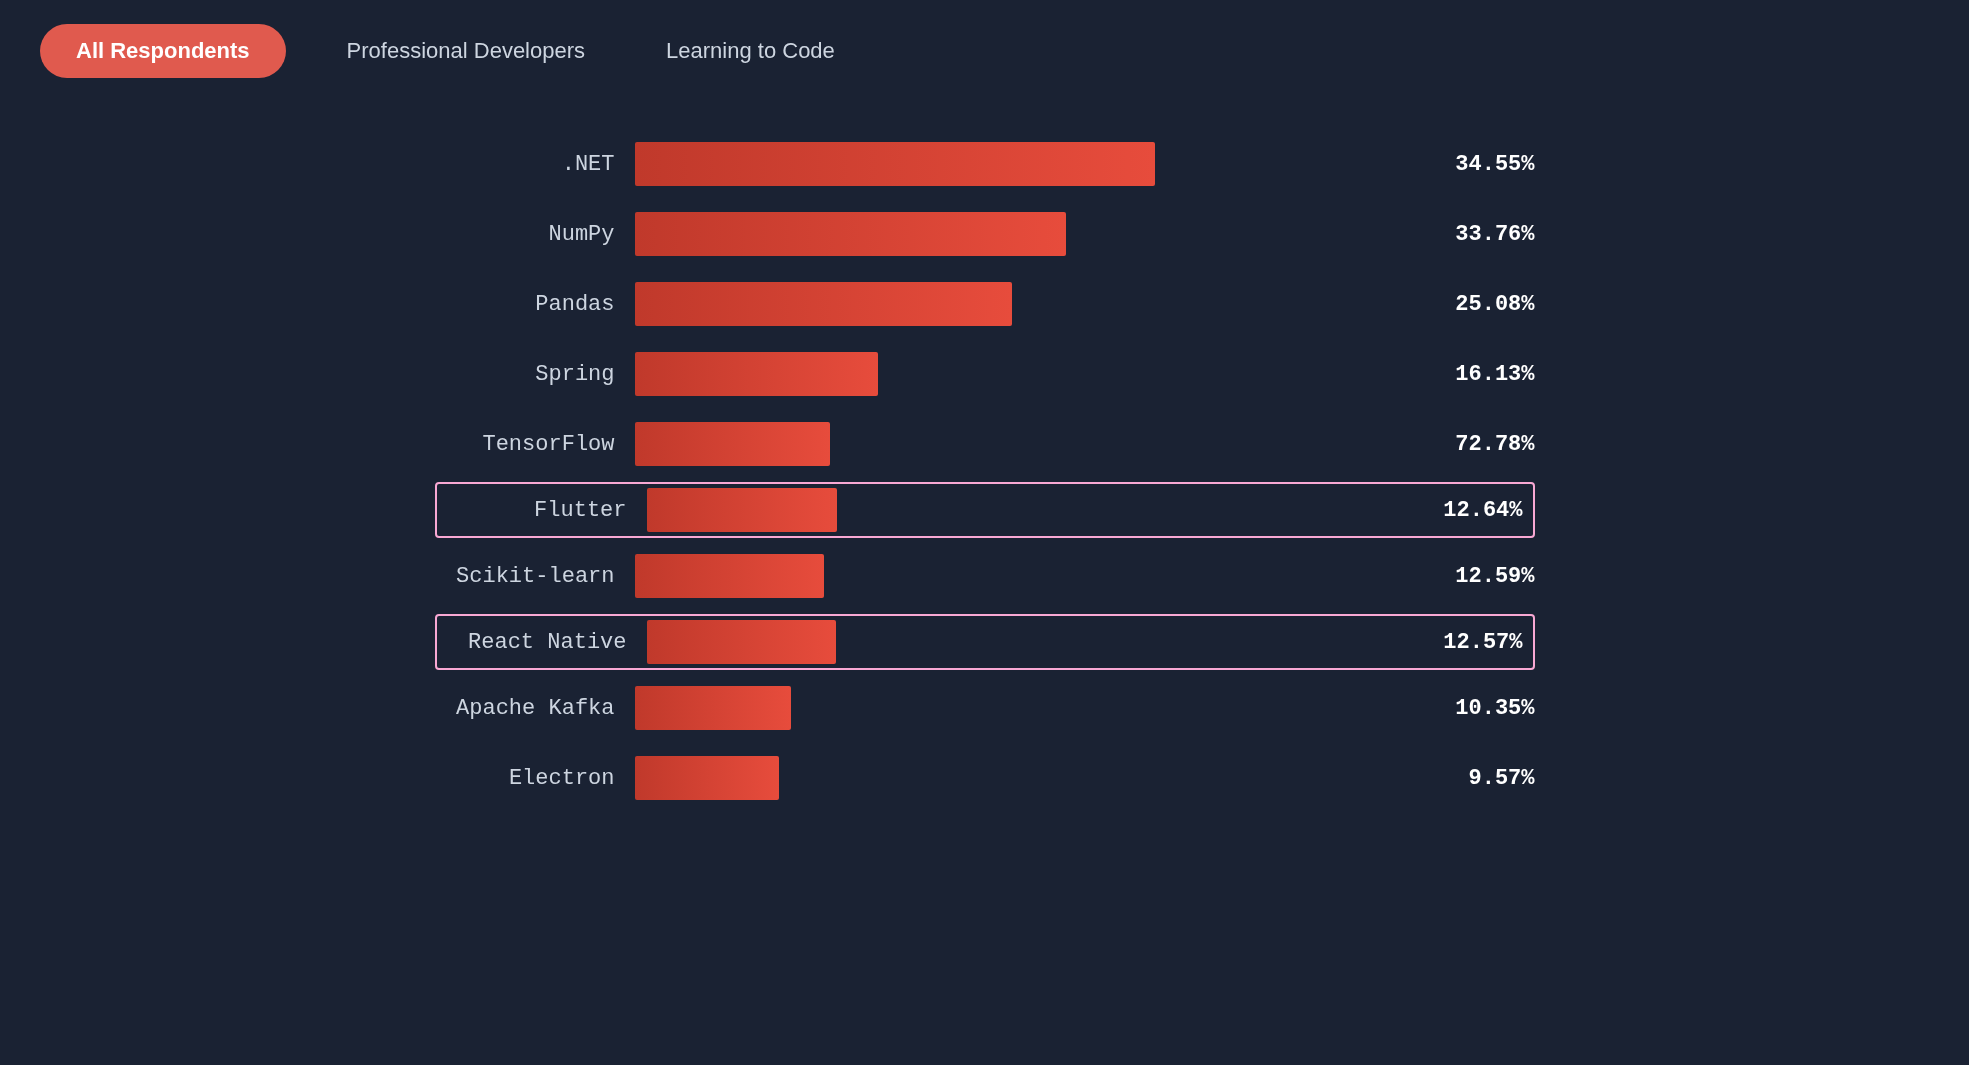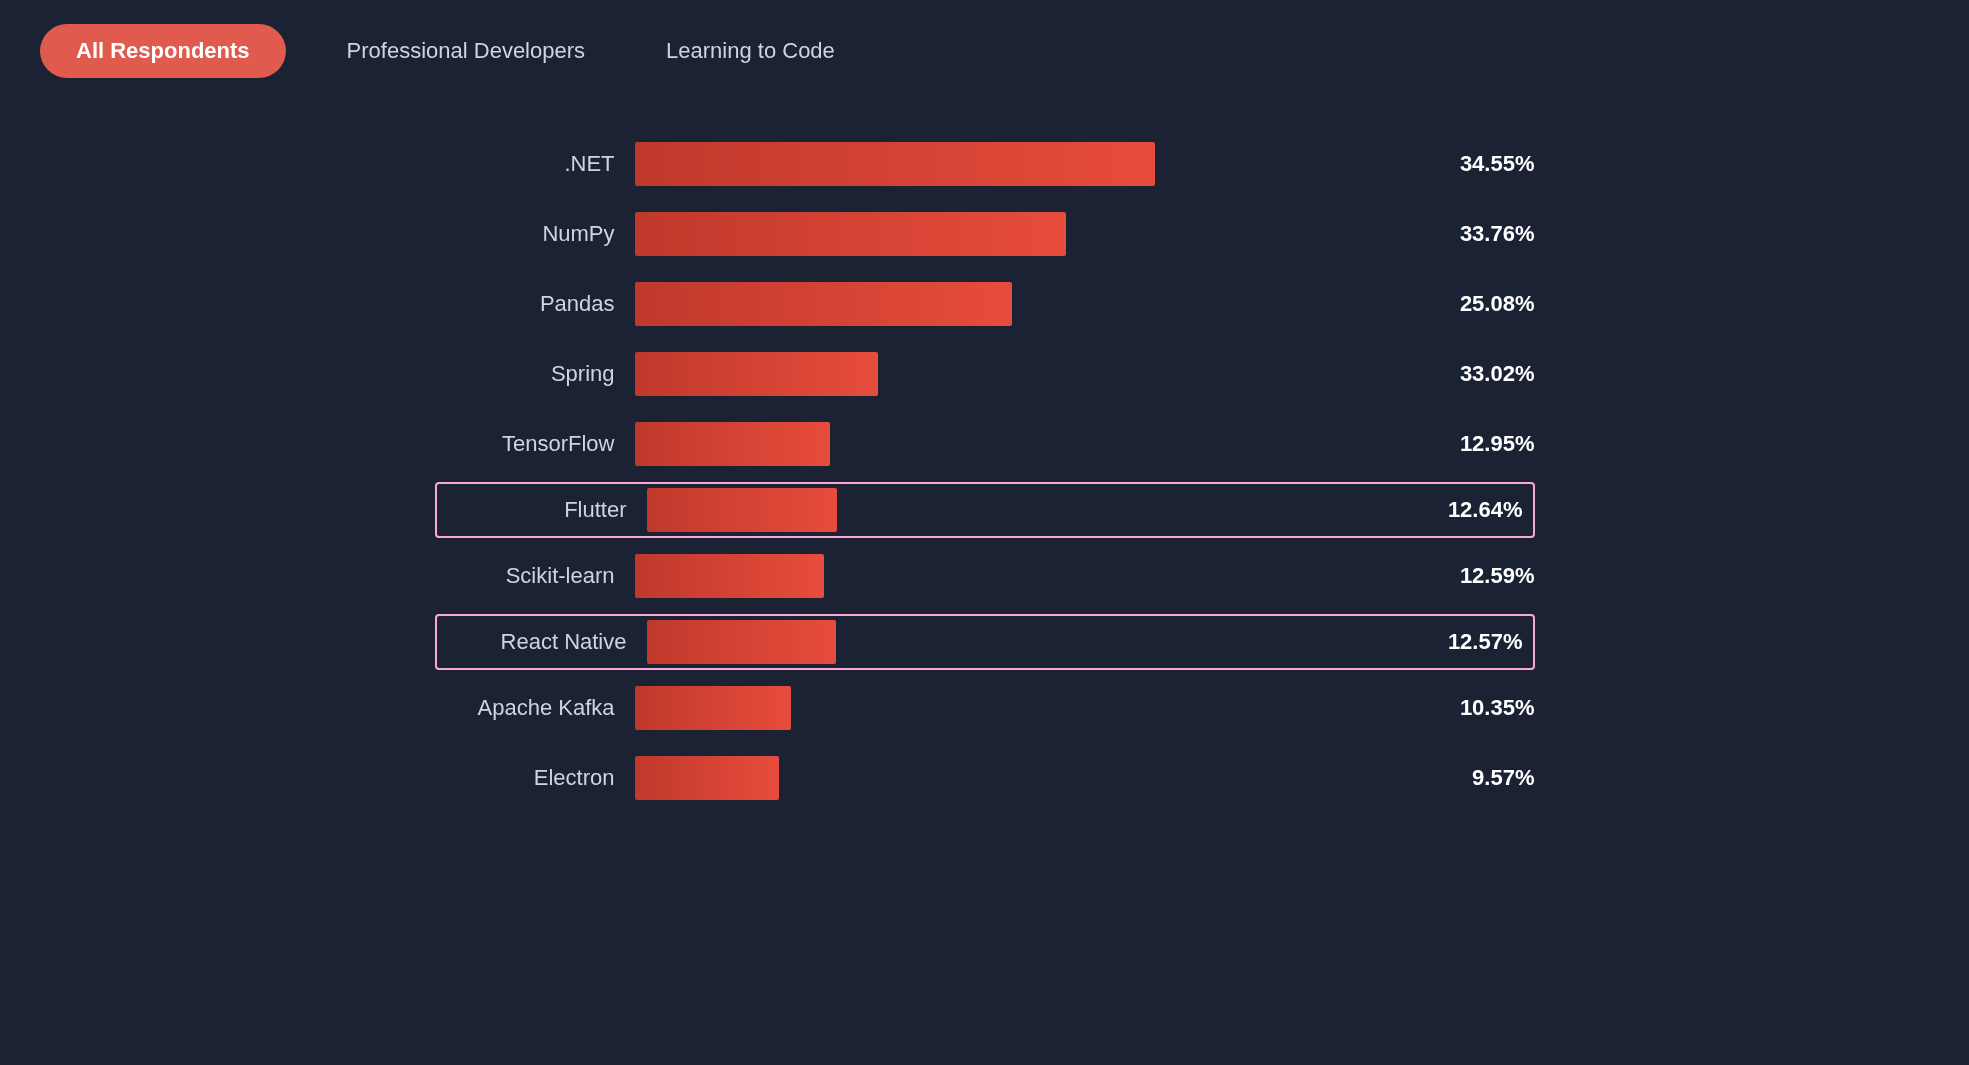--- a/index.html
+++ b/index.html
@@ -40,20 +40,21 @@
       cursor: pointer;
       padding: 14px 20px;
     }
 
     .chart-container {
       display: flex;
       flex-direction: column;
       align-items: center;
       padding: 30px 0 40px 0;
       gap: 6px;
+      font-family: Liberation Mono, monospace;
     }
 
     .chart-row {
       display: flex;
       align-items: center;
       width: 100%;
       max-width: 1100px;
       margin: 0 auto;
       padding: 10px 0;
       position: relative;
@@ -129,28 +130,28 @@
       <div class="bar-track">
         <div class="bar-fill" style="width:377px;"></div>
       </div>
       <span class="bar-pct">25.08%</span>
     </div>
     <div class="chart-row">
       <span class="bar-label">Spring</span>
       <div class="bar-track">
         <div class="bar-fill" style="width:243px;"></div>
       </div>
-      <span class="bar-pct">33.02%</span>
+      <span class="bar-pct">16.13%</span>
     </div>
     <div class="chart-row">
       <span class="bar-label">TensorFlow</span>
       <div class="bar-track">
         <div class="bar-fill" style="width:195px;"></div>
       </div>
-      <span class="bar-pct">12.95%</span>
+      <span class="bar-pct">72.78%</span>
     </div>
     <div class="chart-row highlighted">
       <span class="bar-label">Flutter</span>
       <div class="bar-track">
         <div class="bar-fill" style="width:190px;"></div>
       </div>
       <span class="bar-pct">12.64%</span>
     </div>
     <div class="chart-row">
       <span class="bar-label">Scikit-learn</span>

